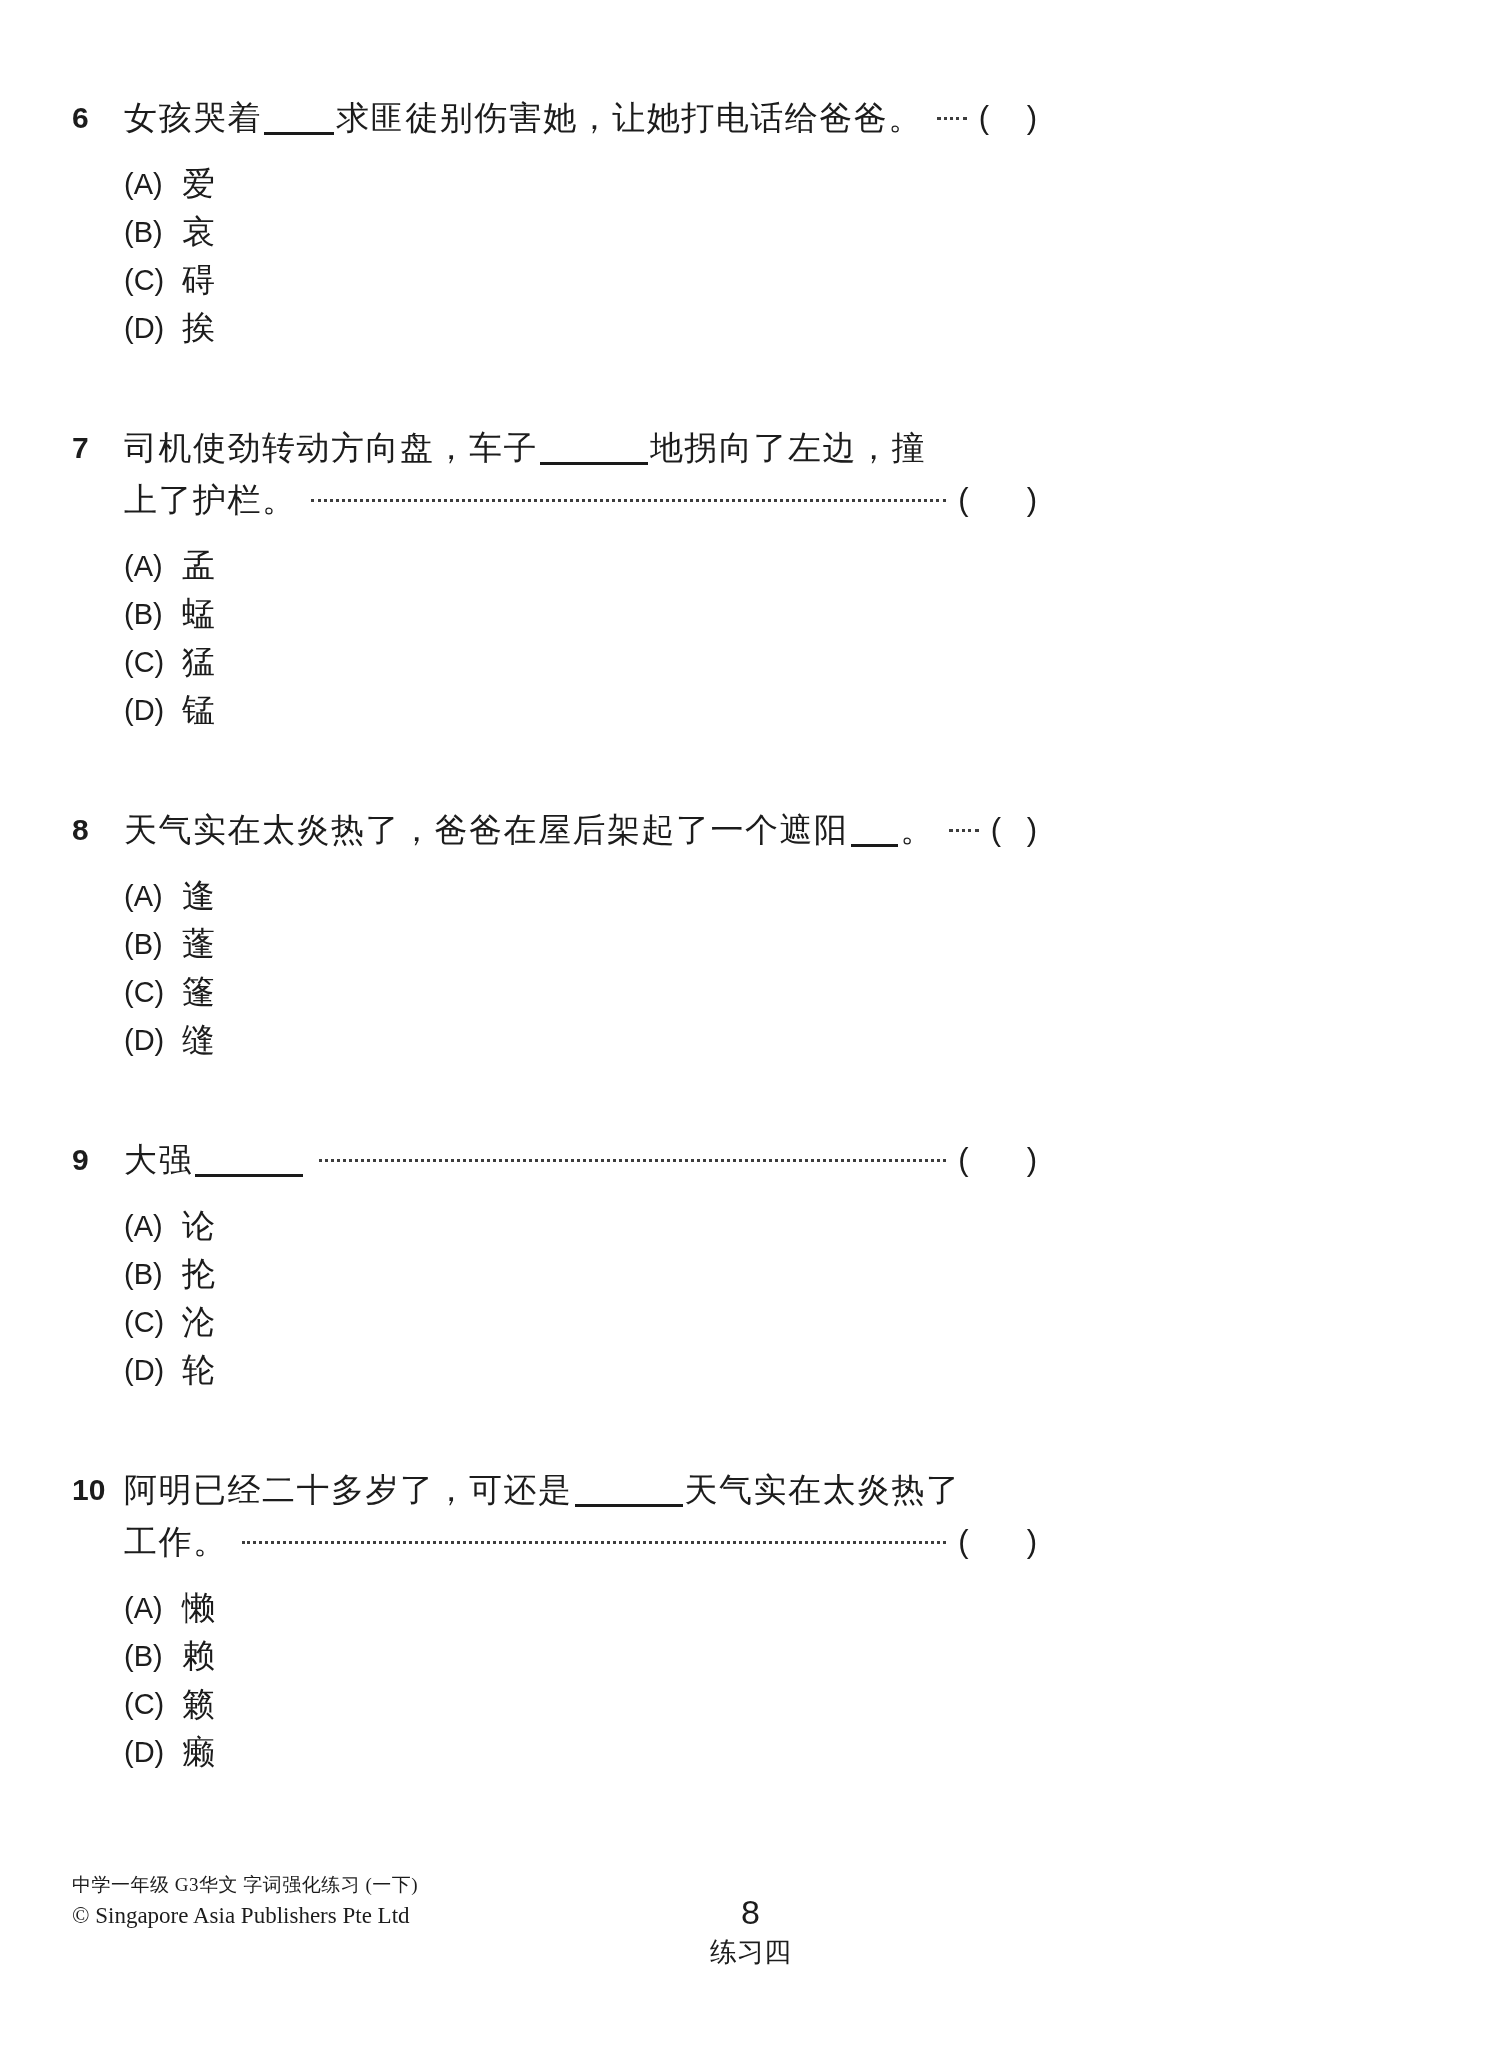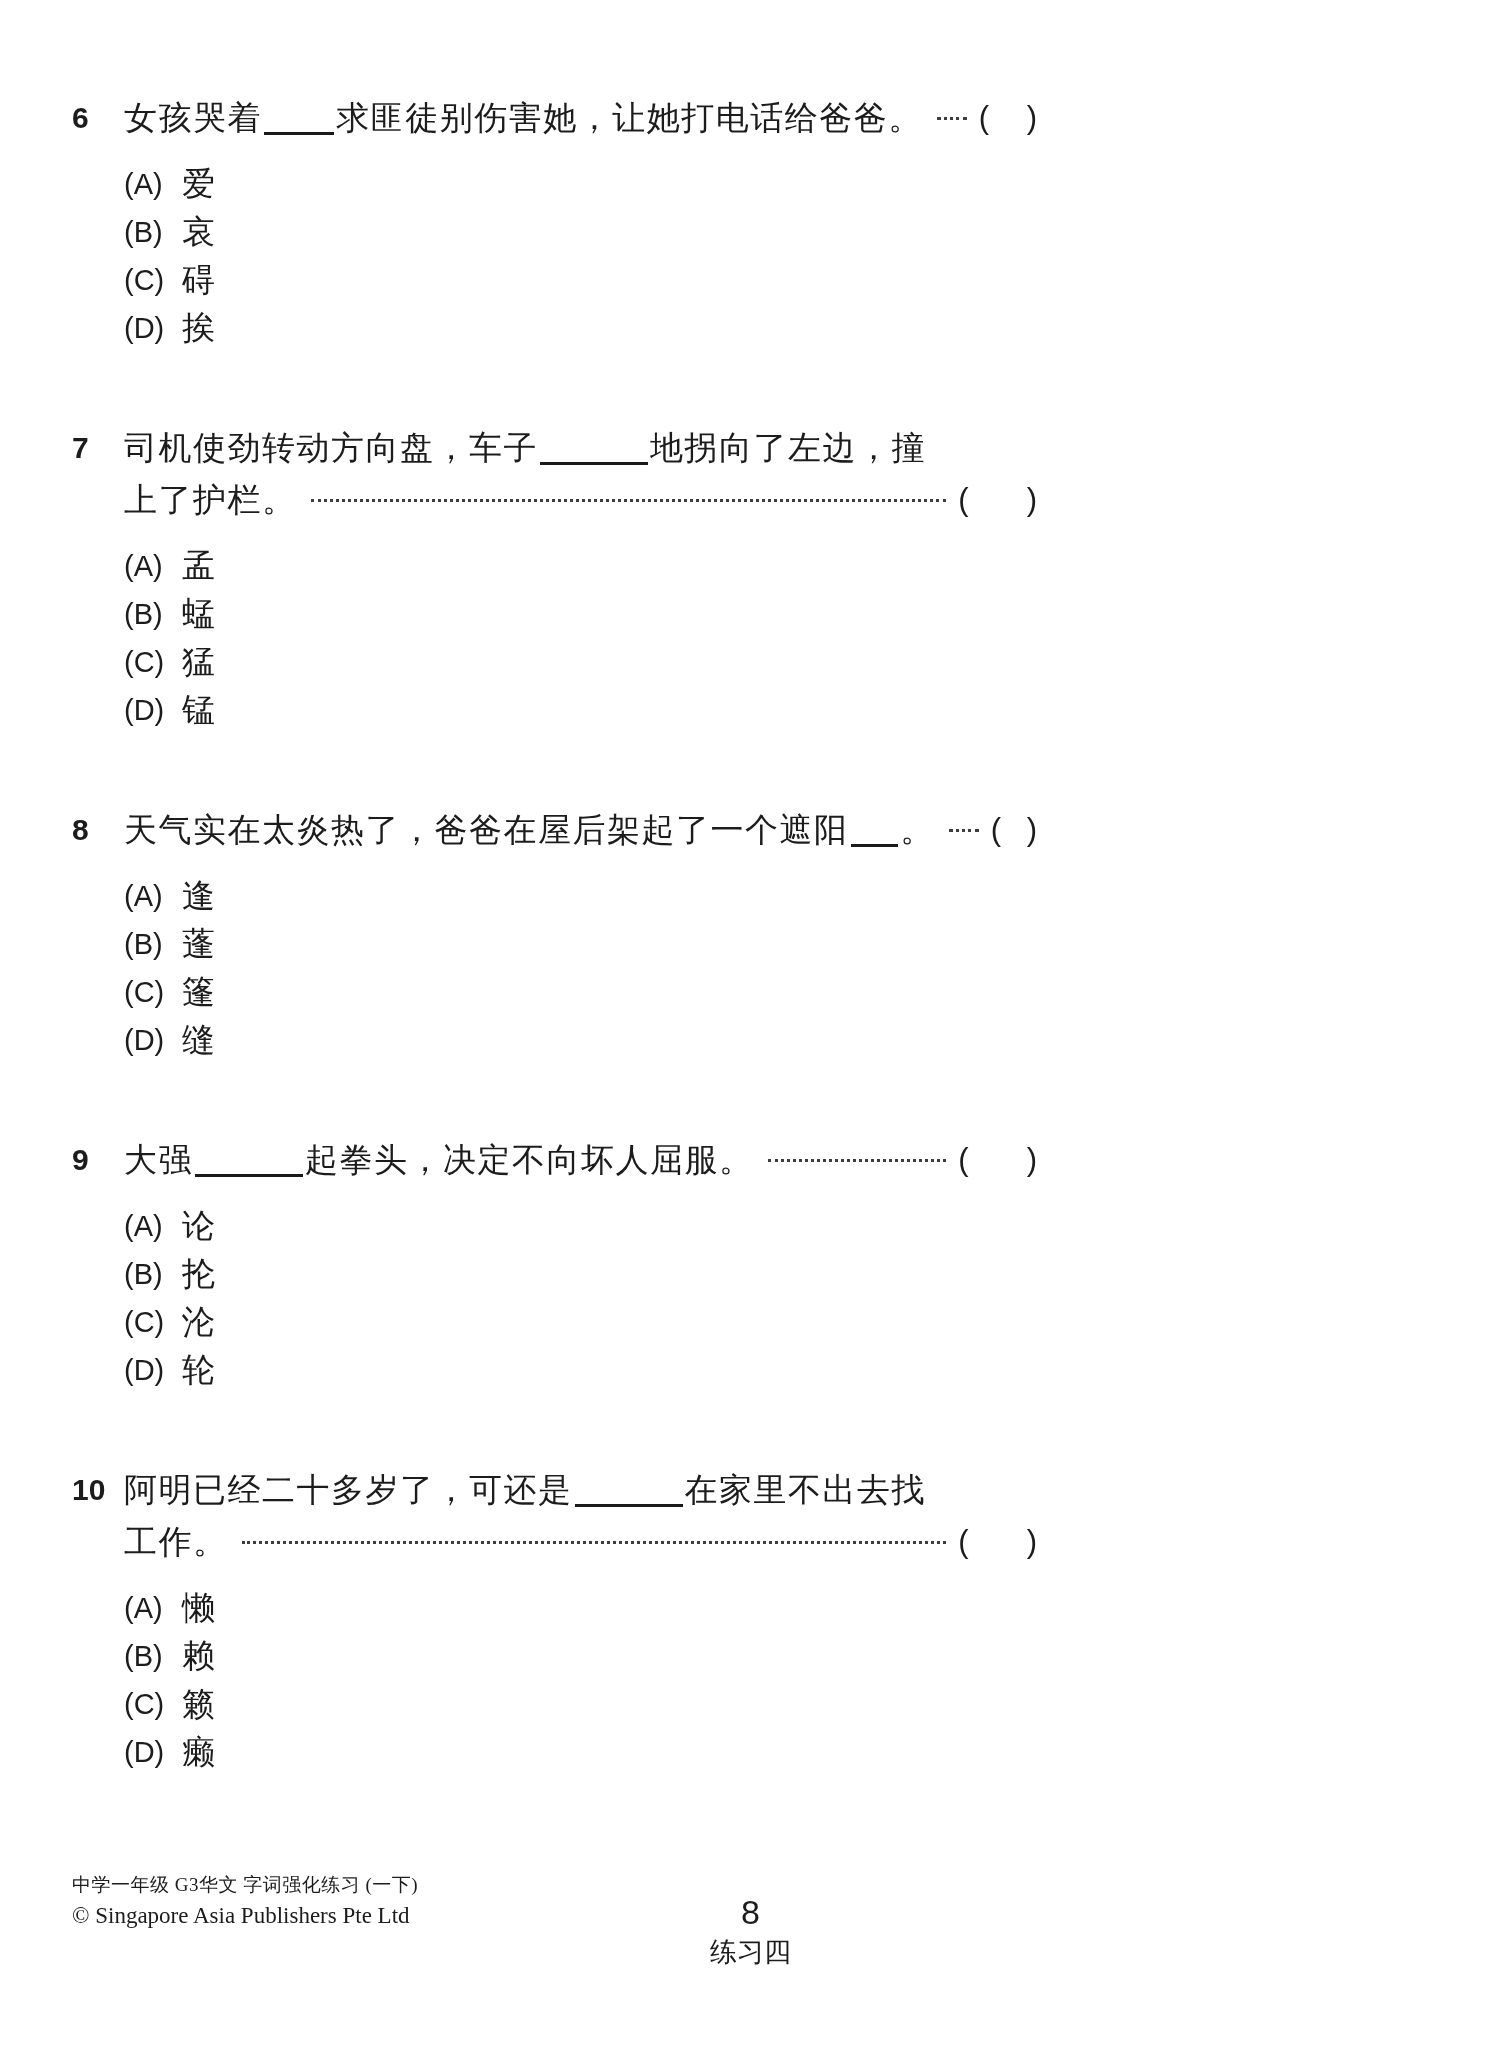--- a/index.html
+++ b/index.html
@@ -207,21 +207,20 @@
           </div>
         </div>
       </section>
       <section class="question">
         <div class="q-grid">
           <div class="q-num">9</div>
           <div class="q-body">
             <div class="stem-line">
               <span class="stem-text">大强</span>
               <span class="blank"></span>
-              <span class="stem-text">起拳头，决定不向坏人屈服。</span>
               <span class="leader"></span>
               <span class="paren">(</span>
               <span class="answer-gap"></span>
               <span class="paren">)</span>
             </div>
             <div class="options">
               <div class="option-row">
                 <span class="opt-label">(A)</span>
                 <span class="opt-char">论</span>
               </div>
@@ -241,21 +240,21 @@
           </div>
         </div>
       </section>
       <section class="question">
         <div class="q-grid">
           <div class="q-num">10</div>
           <div class="q-body">
             <div class="stem-line">
               <span class="stem-text">阿明已经二十多岁了，可还是</span>
               <span class="blank"></span>
-              <span class="stem-text">在家里不出去找</span>
+              <span class="stem-text">天气实在太炎热了</span>
             </div>
             <div class="stem-line">
               <span class="stem-text">工作。</span>
               <span class="leader"></span>
               <span class="paren">(</span>
               <span class="answer-gap"></span>
               <span class="paren">)</span>
             </div>
             <div class="options">
               <div class="option-row">

